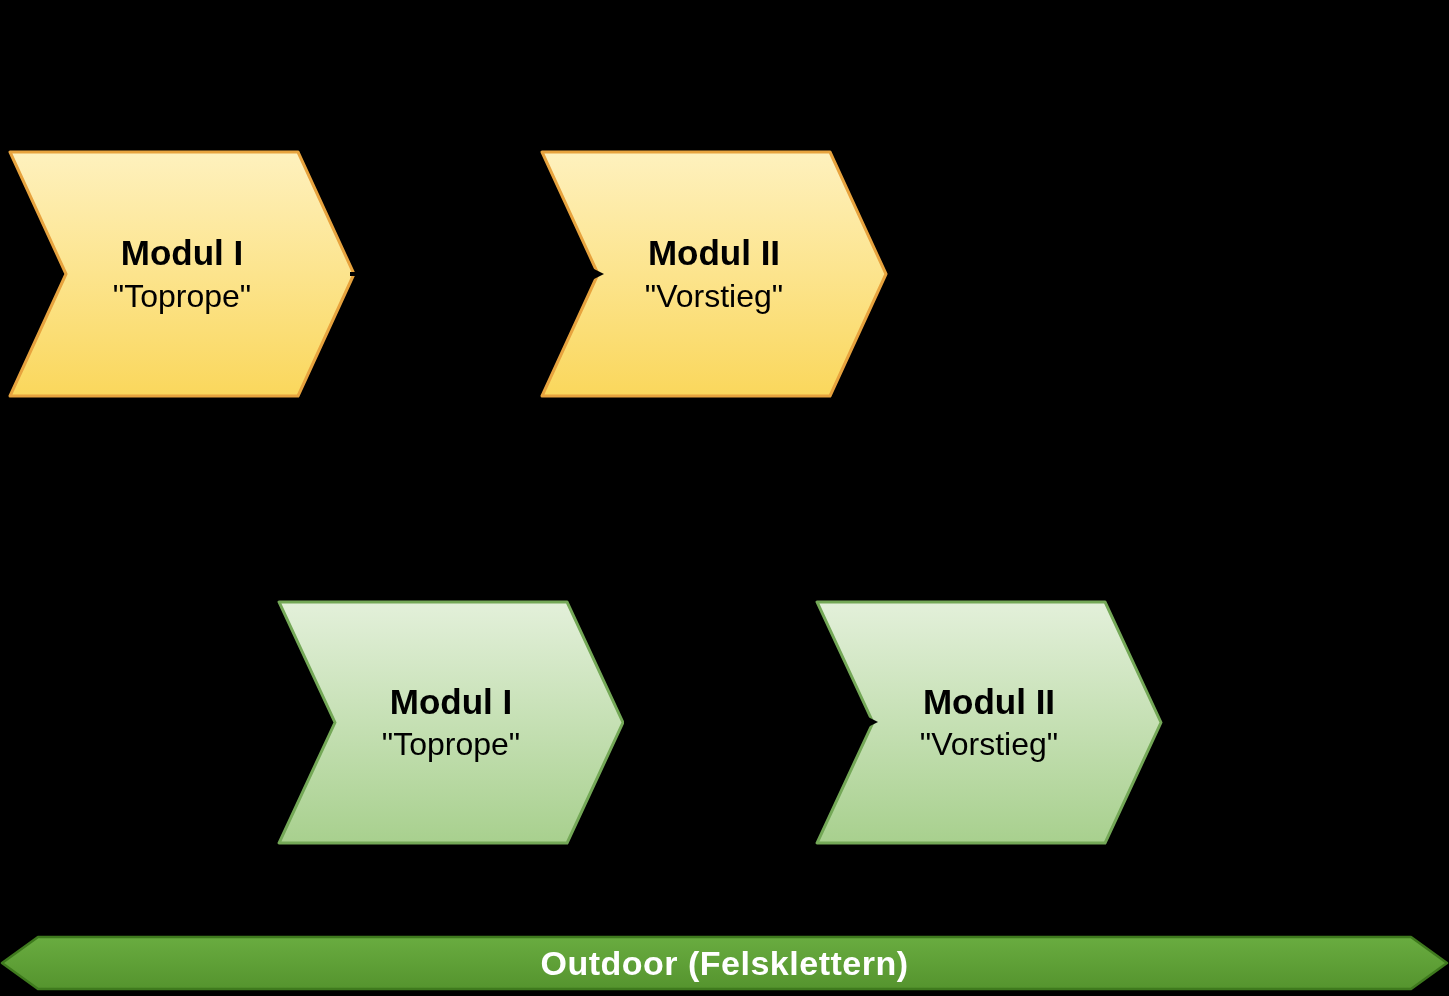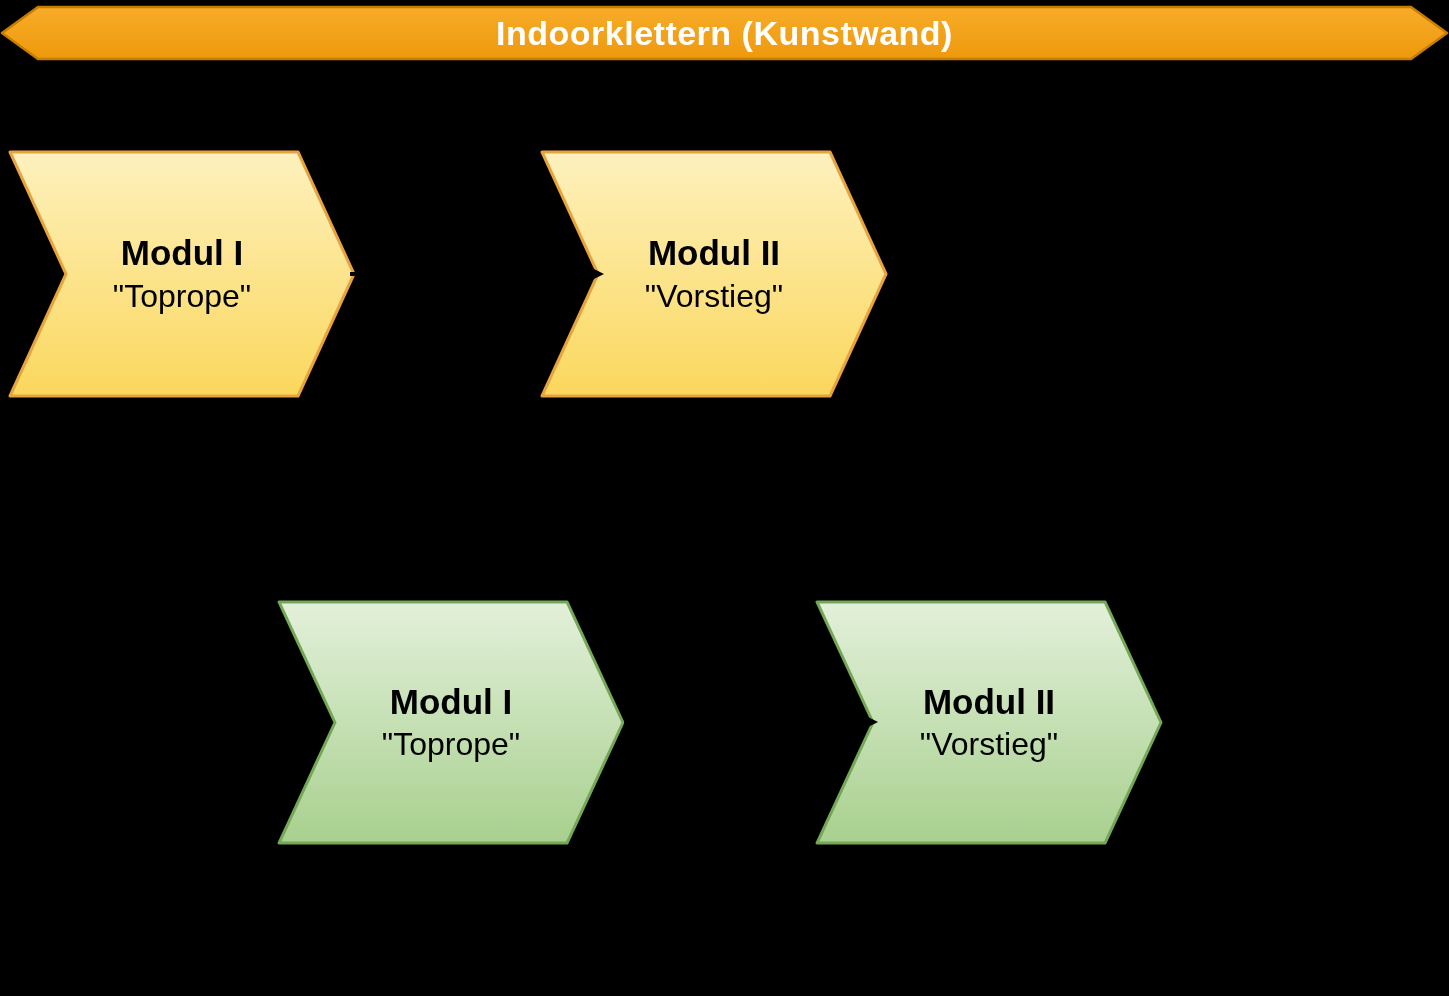--- a/index.html
+++ b/index.html
@@ -110,26 +110,20 @@
     </linearGradient>
     <linearGradient id="gradBannerGreen" x1="0" y1="0" x2="0" y2="1">
       <stop offset="0" stop-color="#69AC40"></stop>
       <stop offset="1" stop-color="#55942E"></stop>
     </linearGradient>
   </defs>
 </svg>
 
 <div class="canvas">
 
-  <div class="banner banner-top">
-    <svg viewBox="0 0 1449 58" preserveAspectRatio="none">
-      <polygon points="2,29 38,3 1411,3 1447,29 1411,55 38,55" fill="url(#gradBannerOrange)" stroke="#C77D00" stroke-width="2.5" stroke-linejoin="round"></polygon>
-    </svg>
-    <div class="banner-label">Indoorklettern (Kunstwand)</div>
-  </div>
 
   <div class="module" style="left:8px; top:150px;">
     <svg class="shape" viewBox="0 0 348 248" preserveAspectRatio="none">
       <polygon points="2,2 290,2 346,124 290,246 2,246 58,124" fill="url(#gradYellow)" stroke="#E7A33E" stroke-width="3" stroke-linejoin="round"></polygon>
     </svg>
     <div class="module-text">
       <div class="module-title">Modul I</div>
       <div class="module-subtitle">"Toprope"</div>
     </div>
   </div>
@@ -172,14 +166,20 @@
       <div class="module-title">Modul II</div>
       <div class="module-subtitle">"Vorstieg"</div>
     </div>
   </div>
 
   <svg class="connector" style="left:624px; top:706px;" width="258" height="32">
     <line x1="0" y1="16" x2="232" y2="16" stroke="#000000" stroke-width="4"></line>
     <polygon points="230,4 254,16 230,28" fill="#000000"></polygon>
   </svg>
 
+  <div class="banner banner-bottom">
+    <svg viewBox="0 0 1449 58" preserveAspectRatio="none">
+      <polygon points="2,29 38,3 1411,3 1447,29 1411,55 38,55" fill="url(#gradBannerGreen)" stroke="#3F7A1E" stroke-width="2.5" stroke-linejoin="round"></polygon>
+    </svg>
+    <div class="banner-label">Outdoor (Felsklettern)</div>
+  </div>
 
 </div>
 
 </body></html>

